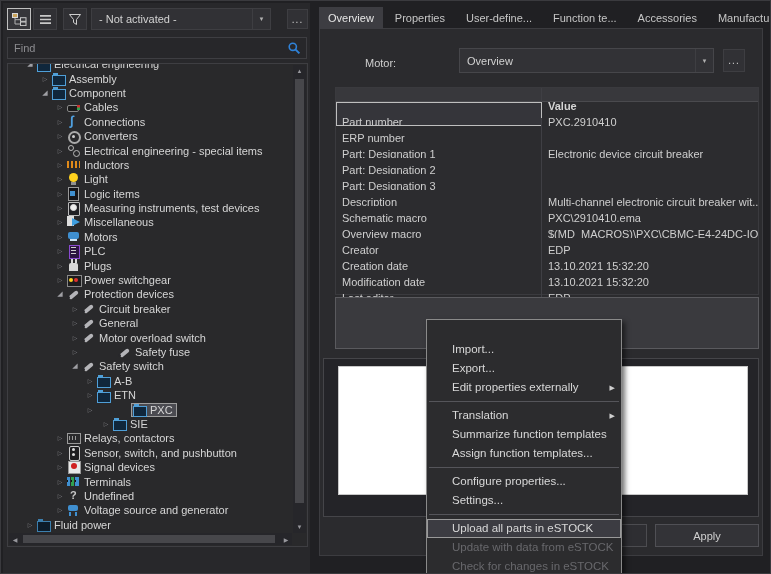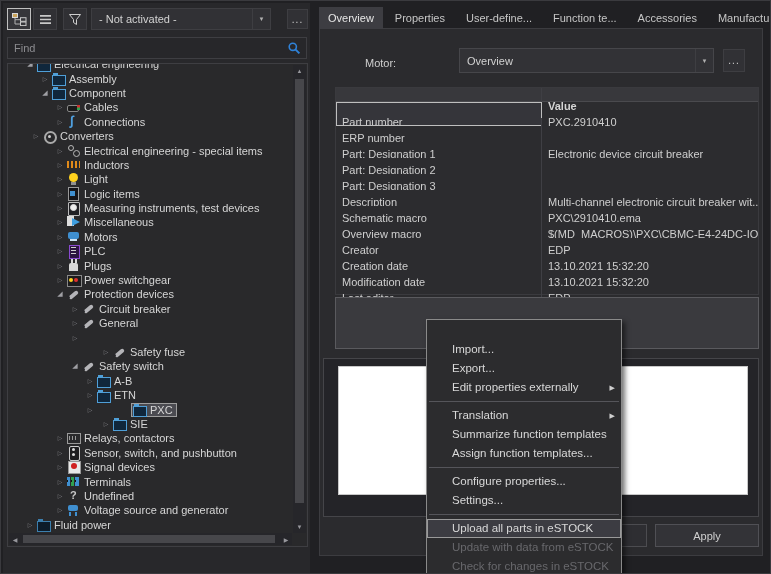--- a/index.html
+++ b/index.html
@@ -197,21 +197,21 @@
             <span class="tree-label">Cables</span>
           </span>
         </div>
         <div class="tree-row" style="padding-left: 46px;">
           <span class="expander">▷</span>
           <span class="rowbox">
             <span class="ticon ticon-connections"></span>
             <span class="tree-label">Connections</span>
           </span>
         </div>
-        <div class="tree-row" style="padding-left: 22px;">
+        <div class="tree-row" style="padding-left: 46px;">
           <span class="expander">▷</span>
           <span class="rowbox">
             <span class="ticon ticon-converters"></span>
             <span class="tree-label">Converters</span>
           </span>
         </div>
         <div class="tree-row" style="padding-left: 46px;">
           <span class="expander">▷</span>
           <span class="rowbox">
             <span class="ticon ticon-special-items"></span>
@@ -297,22 +297,26 @@
         </div>
         <div class="tree-row" style="padding-left: 61px;">
           <span class="expander">▷</span>
           <span class="rowbox">
             <span class="ticon ticon-wrench"></span>
             <span class="tree-label">General</span>
           </span>
         </div>
         <div class="tree-row" style="padding-left: 61px;">
           <span class="expander">▷</span>
-        </div>
-        <div class="tree-row" style="padding-left: 92px;">
+          <span class="rowbox">
+            <span class="ticon ticon-wrench"></span>
+            <span class="tree-label">Motor overload switch</span>
+          </span>
+        </div>
+        <div class="tree-row" style="padding-left: 61px; gap: 36px;">
           <span class="expander">▷</span>
           <span class="rowbox">
             <span class="ticon ticon-wrench"></span>
             <span class="tree-label">Safety fuse</span>
           </span>
         </div>
         <div class="tree-row" style="padding-left: 61px;">
           <span class="expander open">◢</span>
           <span class="rowbox">
             <span class="ticon ticon-wrench"></span>

